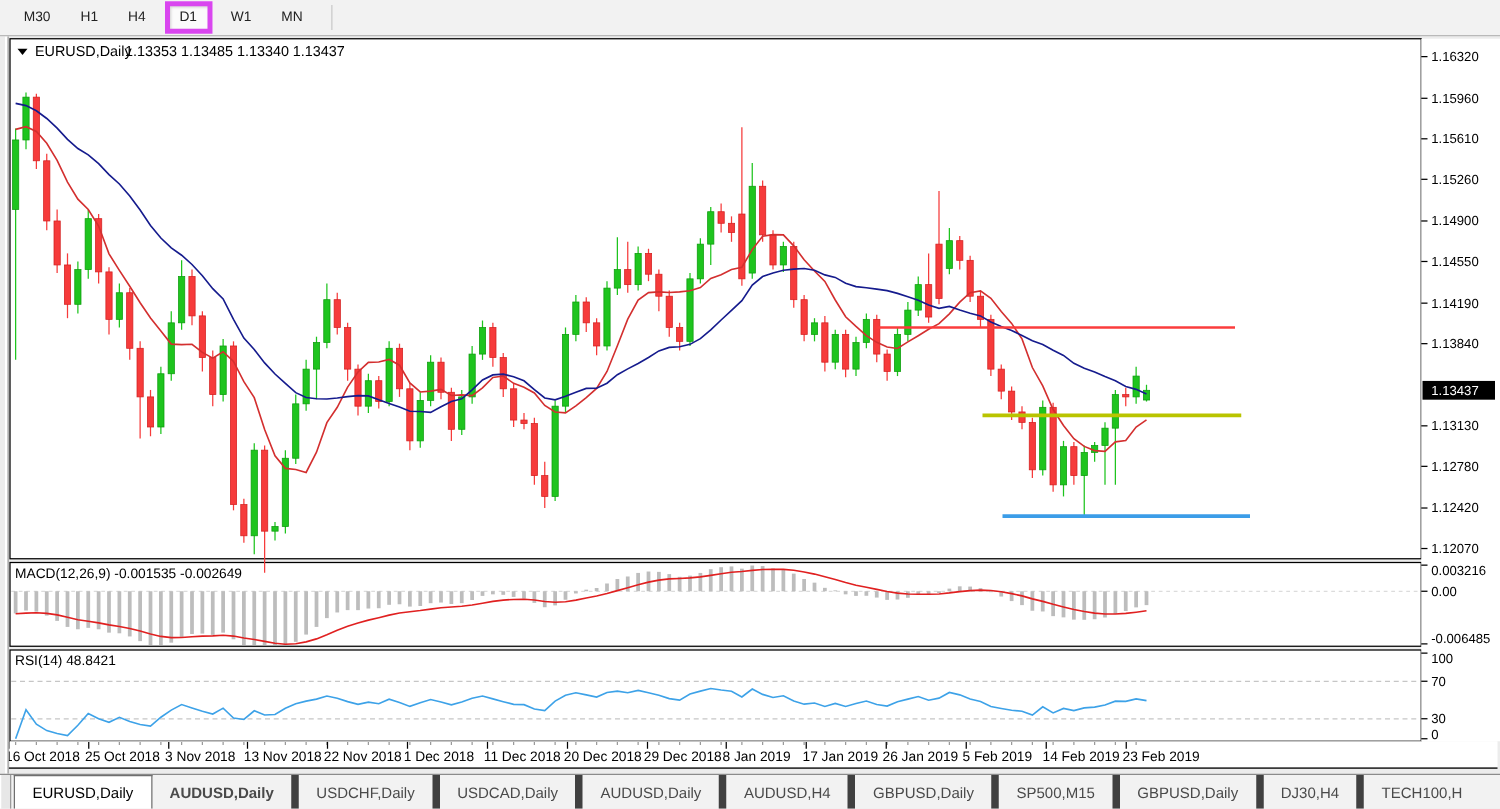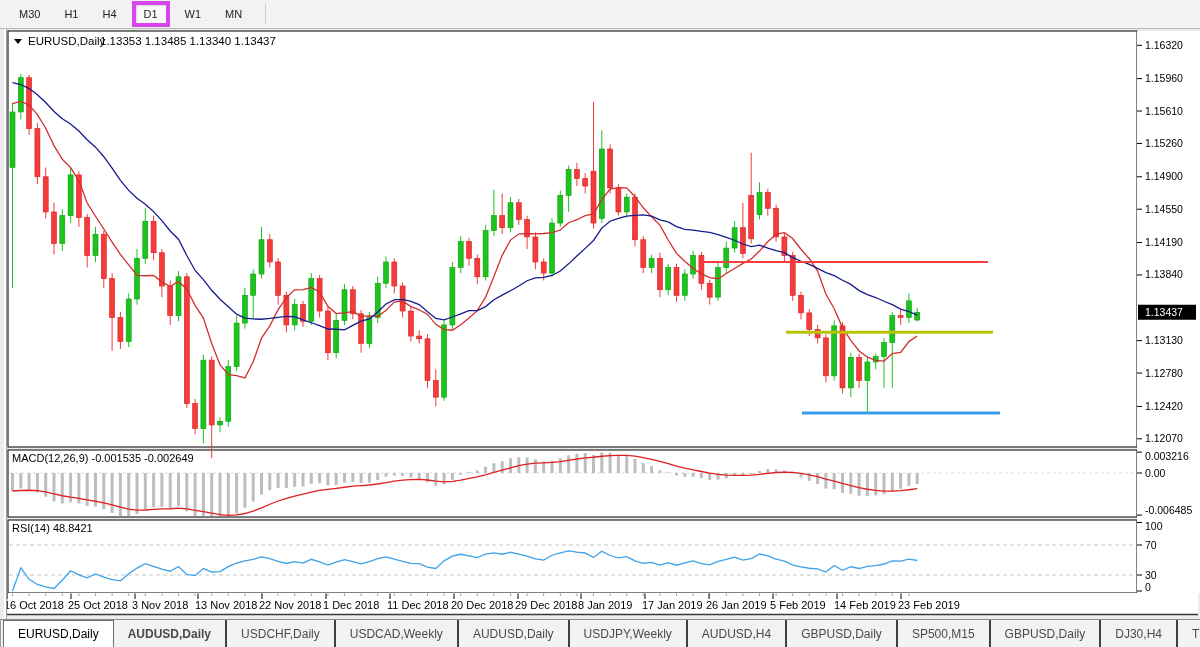--- a/index.html
+++ b/index.html
@@ -10,21 +10,21 @@
   .toolbar{position:absolute;left:0;top:0;width:1200px;height:29px;background:#f2f2f2;
     border-bottom:1px solid #b9b9b9;display:flex;align-items:center;padding-left:10px;box-sizing:border-box;z-index:5;}
   .tf-btn{font-size:11px;color:#222;padding:3px 8px;margin-right:6px;border:1px solid transparent;cursor:default;}
   .tf-btn.active{background:#fbfbfb;border:4px solid #d946ef;box-shadow:inset 1px 1px 2px rgba(0,0,0,.15);}
   .tb-sep{width:1px;height:20px;background:#c9c9c9;margin:0 8px;}
   
   .tabbar{position:absolute;left:0;top:619px;width:1200px;height:28px;background:#f2f2f2;
     border-top:1px solid #8b8b8b;display:flex;align-items:stretch;box-sizing:border-box;z-index:5;}
   .tab-grip{width:8px;border-right:1px solid #9b9b9b;background:#e7e7e7;box-shadow:inset 1px 0 0 #fff;}
   .tab{font-size:12px;color:#4a4a4a;display:flex;align-items:center;padding:0 14px;white-space:nowrap;cursor:default;}
-  .tab + .tab{border-left:2px solid #404040;}
+  .tab + .tab{border-left:6px solid #404040;}
   .tab.active{background:#ffffff;color:#000;border:1px solid #6f6f6f;border-bottom:none;margin-left:2px;}
   .tab.active + .tab{border-left:none;font-weight:bold;}
   .win-left{position:absolute;left:0;top:29px;width:6px;height:590px;background:#ececec;
     border-right:1px solid #9a9a9a;box-shadow:inset -2px 0 0 #ffffff;z-index:4;}
 </style>
 </head>
 <body>
 
 <div id="stage">
 
@@ -536,23 +536,22 @@
     </svg>
 
   <div class="win-left"></div>
 
   <div class="tabbar">
     <div class="tab-grip"></div>
     <div id="tabs-host" style="display:flex;align-items:stretch;">
         <div class="tab active">EURUSD,Daily</div>
         <div class="tab">AUDUSD,Daily</div>
         <div class="tab">USDCHF,Daily</div>
-        <div class="tab">USDCAD,Weekly</div>
+        <div class="tab">USDCAD,Daily</div>
         <div class="tab">AUDUSD,Daily</div>
-        <div class="tab">USDJPY,Weekly</div>
         <div class="tab">AUDUSD,H4</div>
         <div class="tab">GBPUSD,Daily</div>
         <div class="tab">SP500,M15</div>
         <div class="tab">GBPUSD,Daily</div>
         <div class="tab">DJ30,H4</div>
         <div class="tab">TECH100,H</div>
       </div>
 
   </div>
 </div>

